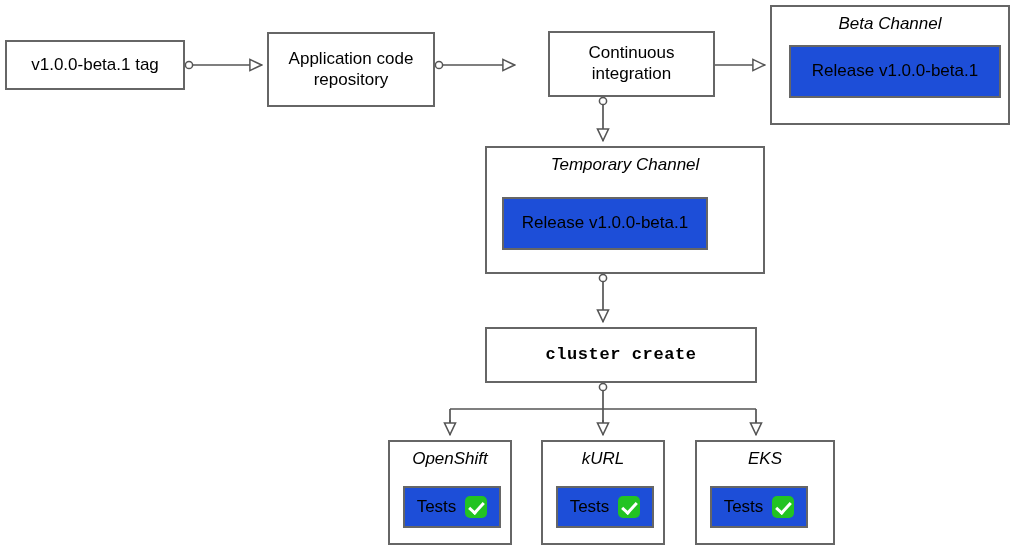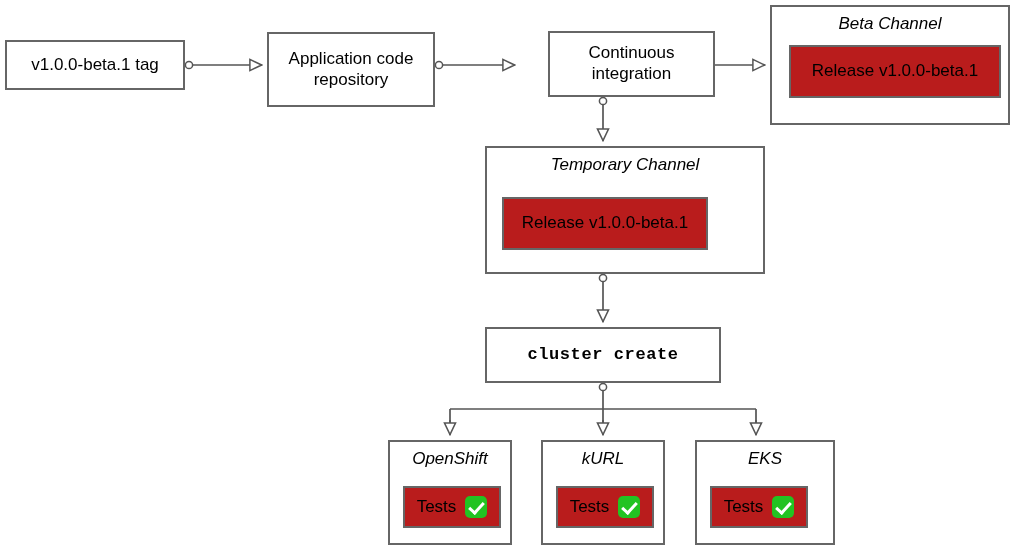--- a/index.html
+++ b/index.html
@@ -52,21 +52,21 @@
     top: 7px;
     text-align: center;
     font-size: 17px;
     line-height: 1.2;
     color: #000000;
     font-style: italic;
   }
   .inner-box {
     position: absolute;
     box-sizing: border-box;
-    background: #b91c1c;
+    background: #1d4ed8;
     border: 2px solid #666666;
     display: flex;
     align-items: center;
     justify-content: center;
     font-size: 17px;
     color: #000000;
   }
   .mono-bold {
     font-family: "Liberation Mono", "DejaVu Sans Mono", monospace;
     font-weight: bold;
@@ -142,21 +142,21 @@
   </div>
 
   <div class="node" style="left:267px; top:32px; width:168px; height:75px;">
     <span>Application code repository</span>
   </div>
 
   <div class="node" style="left:520px; top:31px; width:167px; height:66px;margin-left:28px;">
     <span>Continuous integration</span>
   </div>
 
-  <div class="node" style="left:485px; top:327px; width:236px; height:56px;">
+  <div class="node" style="left:485px; top:327px; width:272px; height:56px;">
     <span class="mono-bold">cluster create</span>
   </div>
 
   <div class="node container" style="left:770px; top:5px; width:240px; height:120px;">
     <div class="container-title">Beta Channel</div>
     <div class="inner-box" style="left:17px; top:38px; width:212px; height:53px;">
       <span>Release v1.0.0-beta.1</span>
     </div>
   </div>
 

